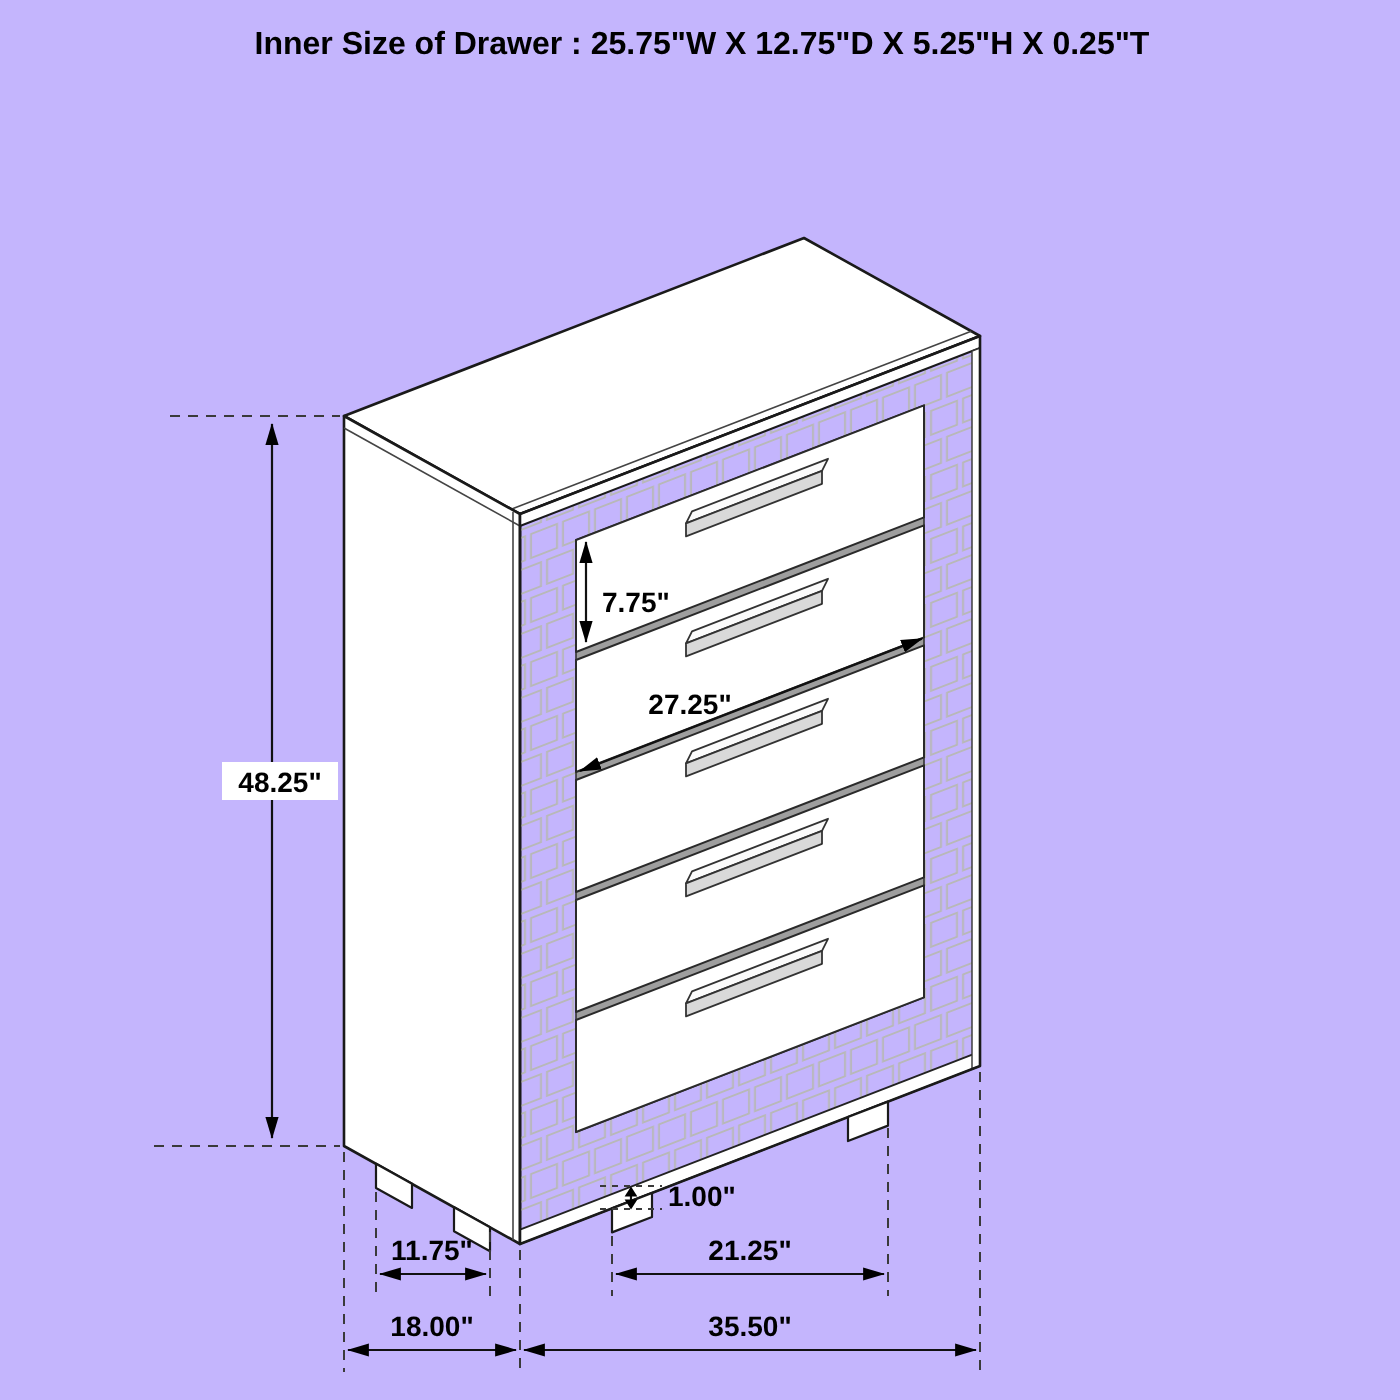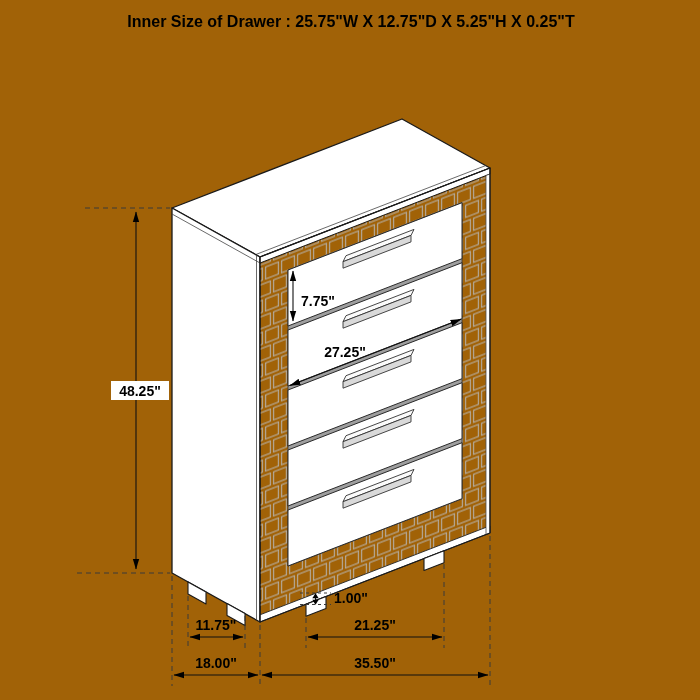--- a/index.html
+++ b/index.html
@@ -1,16 +1,16 @@
 <!DOCTYPE html>
 <html><head>
 <meta charset="utf-8">
 <style>
   html,body{margin:0;padding:0;background:#fff;}
-  .stage{width:700px;height:700px;background:#a16207;position:relative;overflow:hidden;}
+  .stage{width:700px;height:700px;background:#c4b5fd;position:relative;overflow:hidden;}
   svg{display:block;}
   .title-text{font:bold 16px "Liberation Sans", sans-serif;fill:#000;}
   .dim-label{font:bold 14px "Liberation Sans", sans-serif;fill:#000;}
   .outline{fill:#ffffff;stroke:#1a1a1a;stroke-width:1.3;stroke-linejoin:round;}
   .thin{stroke:#444;stroke-width:0.8;fill:none;}
   .dimline{stroke:#111;stroke-width:1.1;fill:none;}
   .ext{stroke:#3a3a3a;stroke-width:1;fill:none;stroke-dasharray:5 4;}
   .foot{fill:#ffffff;stroke:#1a1a1a;stroke-width:1.1;stroke-linejoin:round;}
   .drawer{fill:#ffffff;stroke:#2a2a2a;stroke-width:1;stroke-linejoin:round;}
   .handle-top{fill:#fbfbfb;stroke:#333;stroke-width:0.9;stroke-linejoin:round;}

